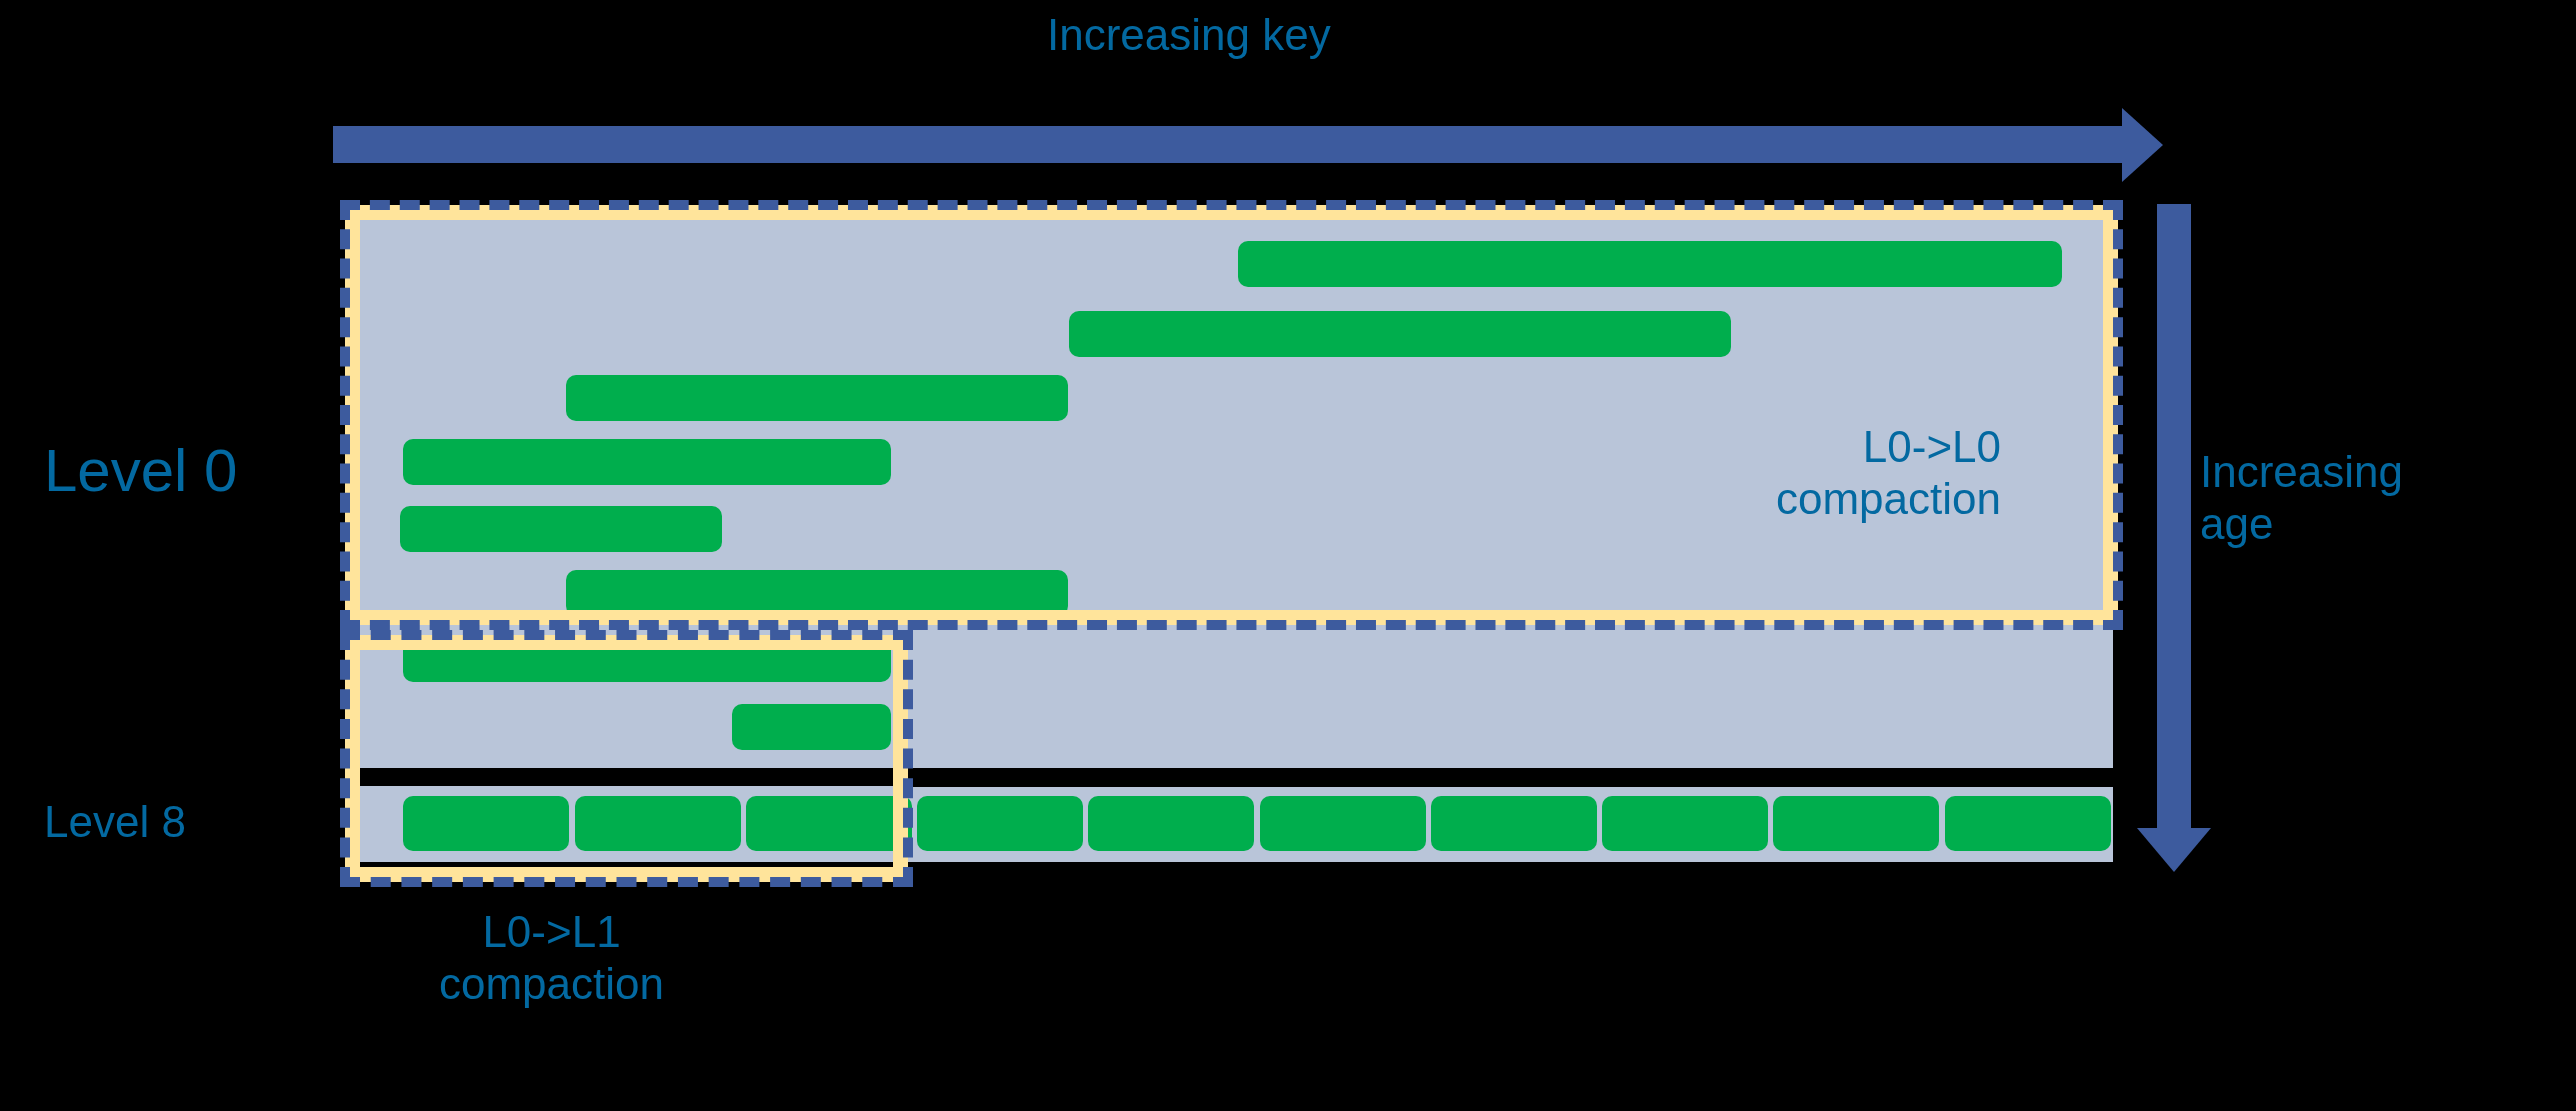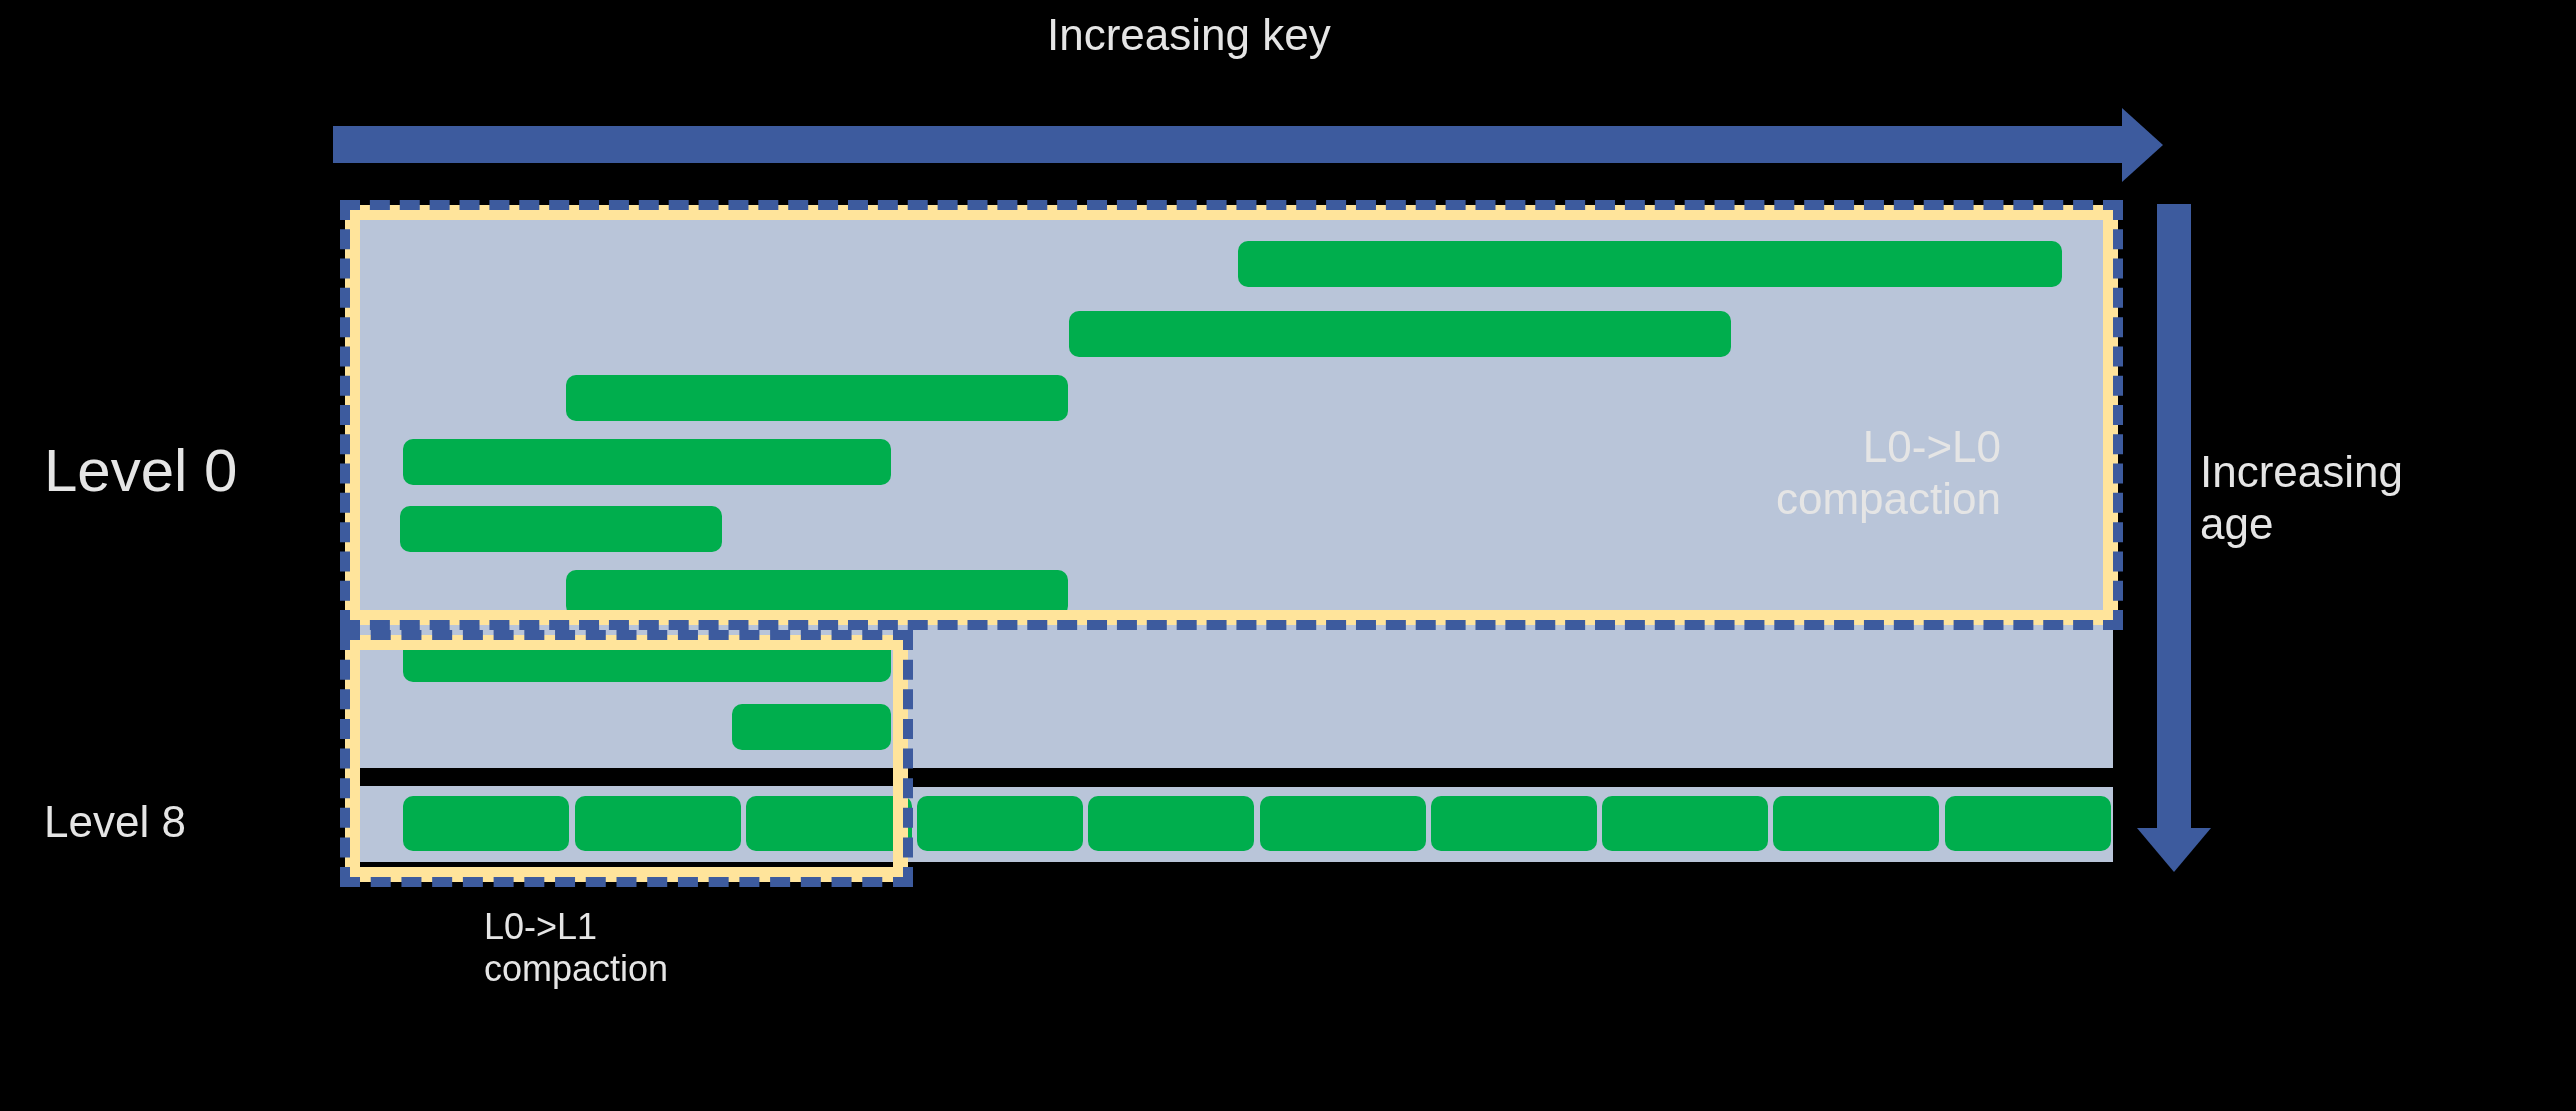--- a/index.html
+++ b/index.html
@@ -1,18 +1,18 @@
 <!DOCTYPE html>
 <html style="font-size:11.3px"><head>
 <meta charset="utf-8">
 <style>
   html,body{margin:0;padding:0;background:#000;}
   #stage{position:relative;width:2576px;height:1111px;background:#000;overflow:hidden;
          font-family:"Liberation Sans","DejaVu Sans",sans-serif;}
-  .lbl{position:absolute;color:#e5e5e5;white-space:pre;line-height:1.18;}
+  .lbl{position:absolute;color:#0369a1;white-space:pre;line-height:1.18;}
   .gray{position:absolute;background:#b9c5d9;}
   .green{position:absolute;background:#00ae4d;border-radius:10px;}
   .yellowbox{position:absolute;border:15.6px solid #ffe49b;box-sizing:border-box;background:transparent;}
   .dashbox{position:absolute;border:10px dashed #3d5b9e;box-sizing:border-box;background:transparent;}
   .shaft{position:absolute;background:#3d5b9e;}
   .arrowhead{position:absolute;width:0;height:0;}
   .black-gap{position:absolute;background:#000;}
 </style>
 </head>
 <body>
@@ -60,17 +60,17 @@
 
   <div class="yellowbox" style="left:345px;top:205px;width:1773px;height:420px;"></div>
   <div class="dashbox" style="left:340px;top:200px;width:1783px;height:430px;"></div>
 
   <div class="yellowbox" style="left:345px;top:635px;width:563px;height:247px;"></div>
   <div class="dashbox" style="left:340px;top:630px;width:573px;height:257px;"></div>
 
   <div class="lbl" style="left:1776px;top:421px;font-size:44px;text-align:right;white-space:pre;">L0-&gt;L0
 compaction</div>
 
-  <div class="lbl" style="left:439px;top:906px;font-size:36px;text-align:left;white-space:pre;margin-left:45px;">L0-&gt;L1
+  <div class="lbl" style="left:439px;top:906px;font-size:44px;text-align:center;white-space:pre;">L0-&gt;L1
 compaction</div>
 
 </div>
 
 
 </body></html>

